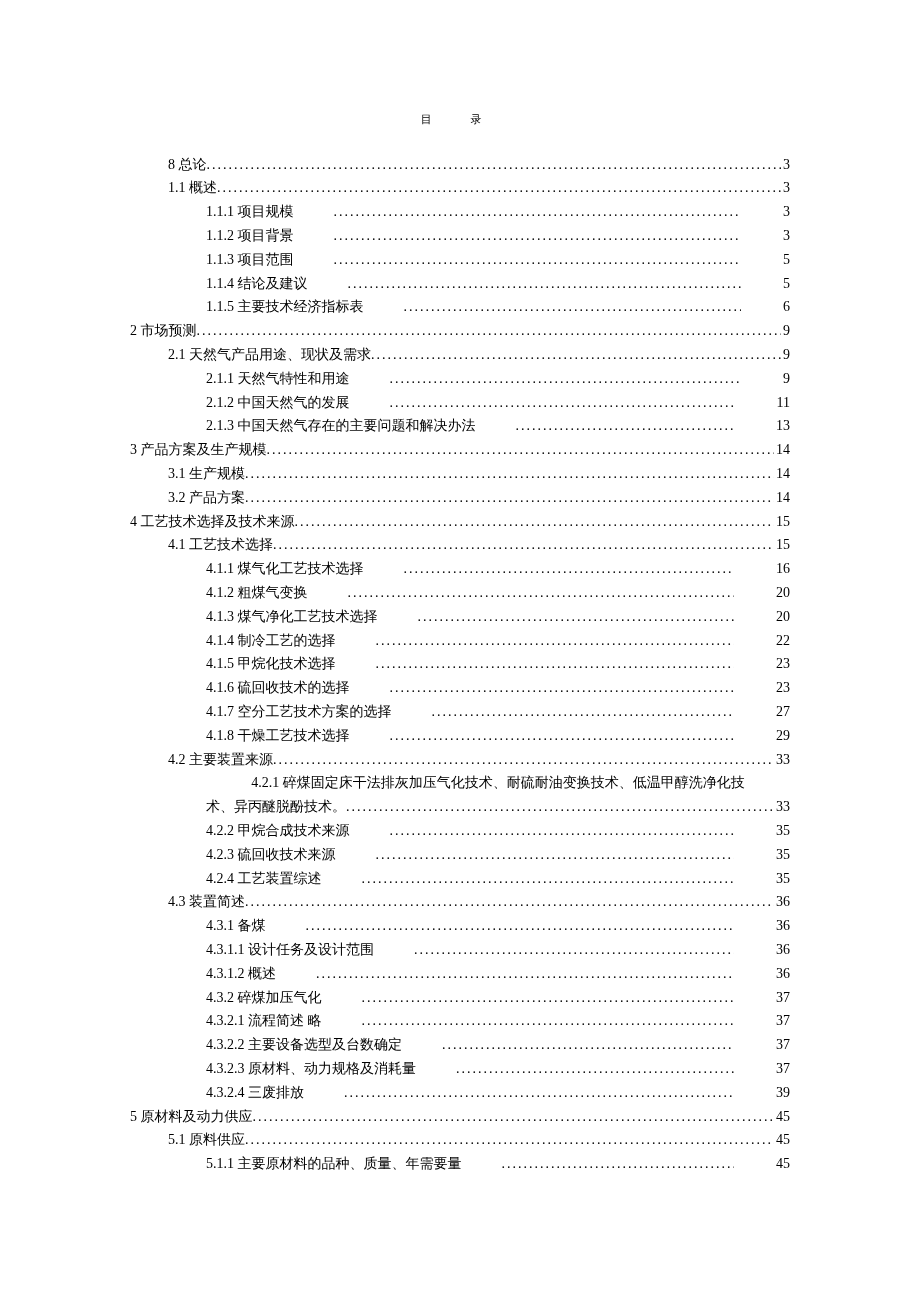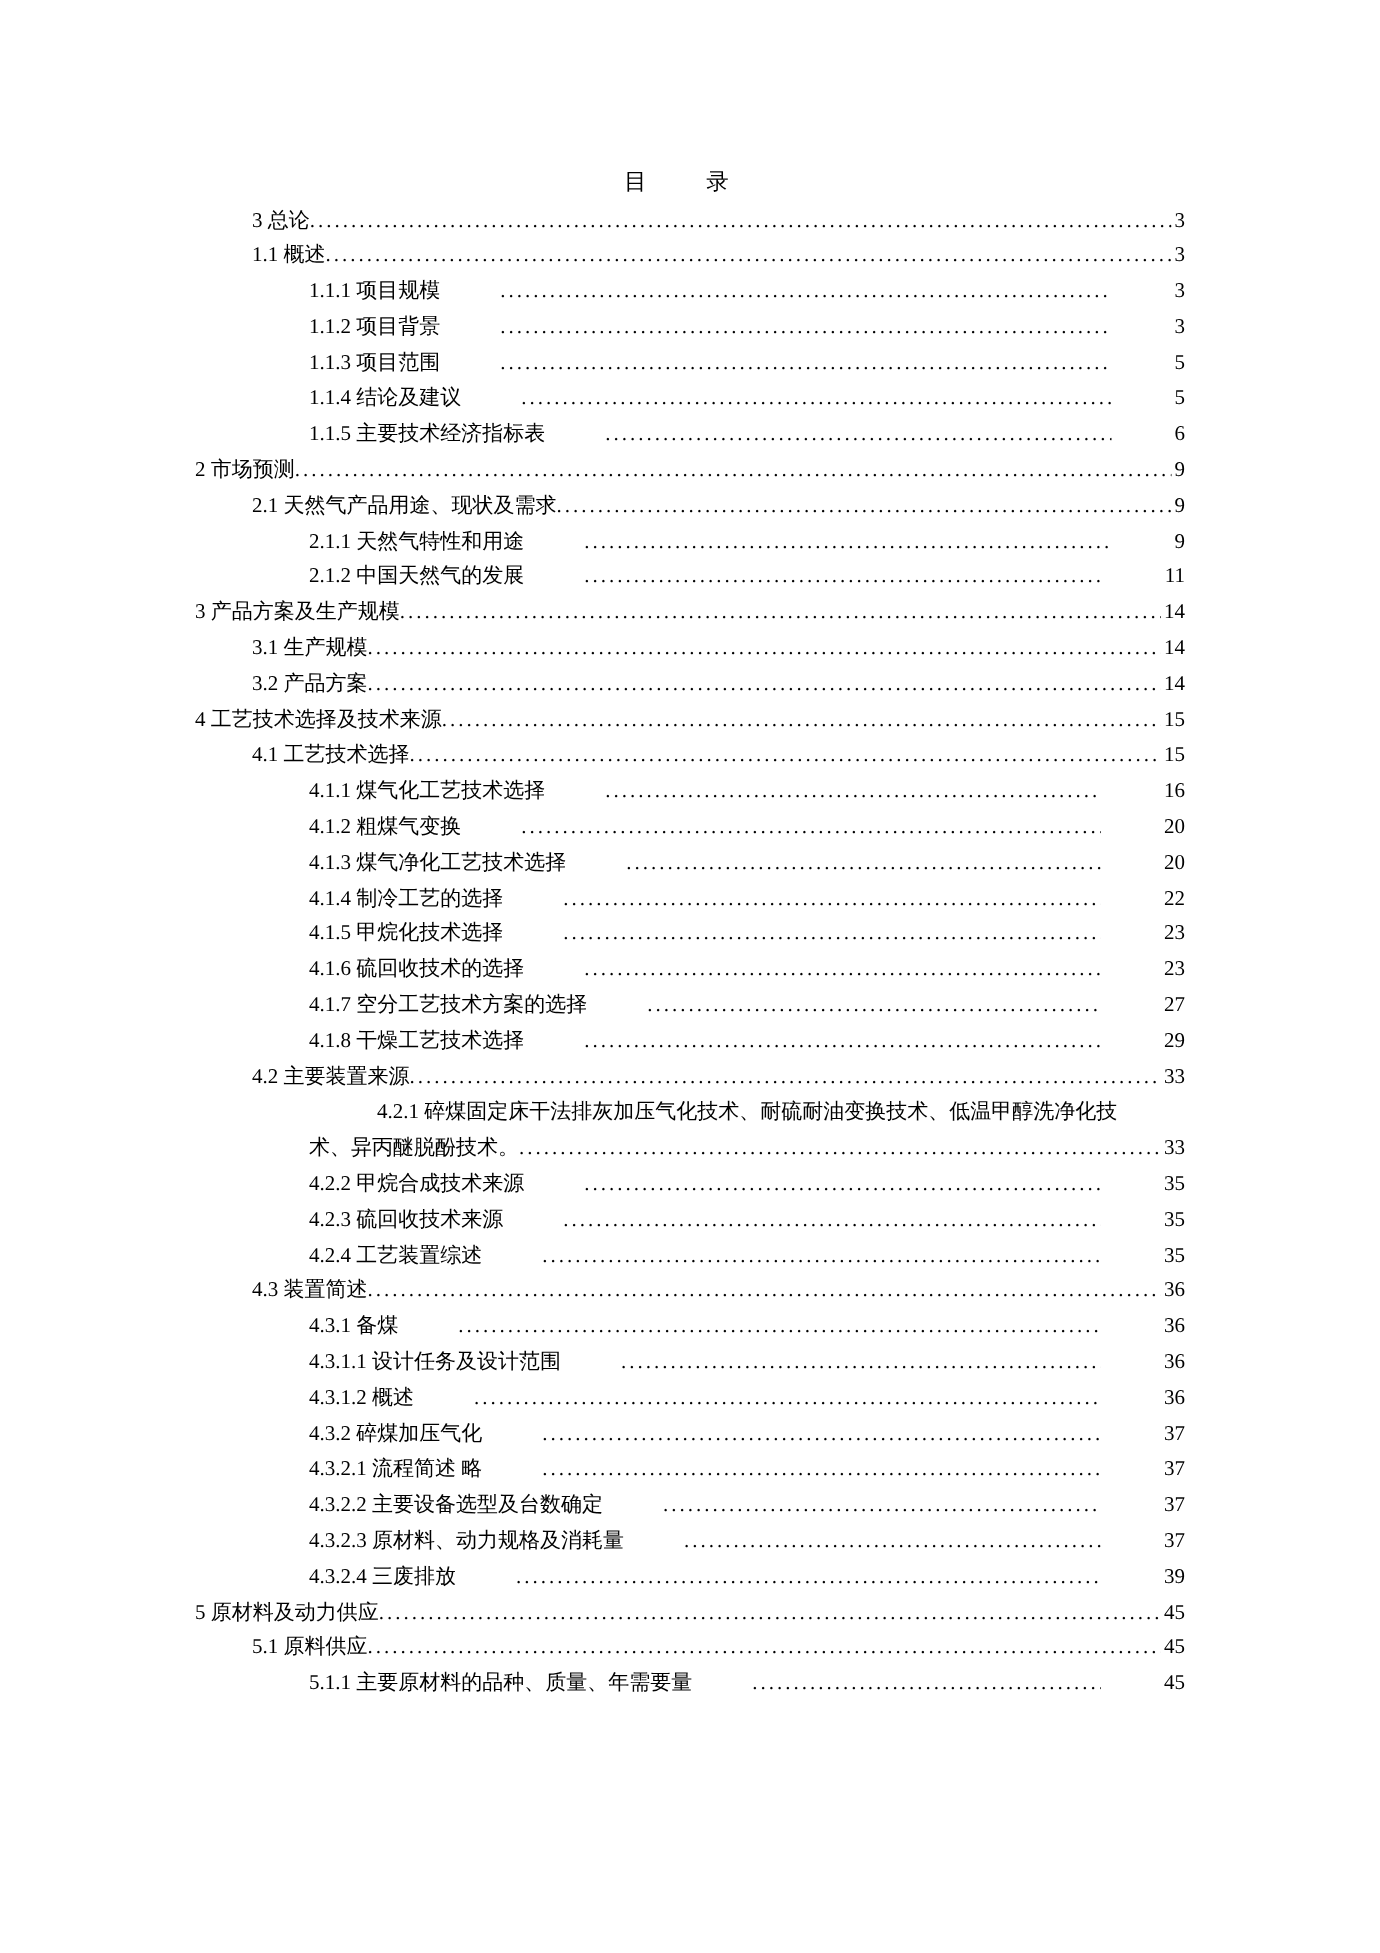--- a/index.html
+++ b/index.html
@@ -12,23 +12,23 @@
       font-family: "SimSun", "宋体", serif;
       width: 920px;
       min-height: 1302px;
       padding: 110px 130px 90px 130px;
       font-size: 14px;
       color: #000;
       line-height: 1.7;
     }
     .title {
       text-align: center;
-      font-size: 15px;
+      font-size: 11px;
       letter-spacing: 18px;
-      margin-bottom: 0;
+      margin-bottom: 24px;
     }
     .toc-entry {
       display: flex;
       align-items: baseline;
       white-space: nowrap;
       overflow: hidden;
     }
     .toc-text {
       flex: 0 0 auto;
     }
@@ -50,21 +50,21 @@
     .lvl-0 { padding-left: 0; justify-content: space-between; }
     .lvl-1 { padding-left: 38px; }
     .lvl-2 { padding-left: 76px; gap: 40px; }
   </style>
 </head>
 <body>
 
 <div class="title">目   录</div>
 <div id="toc">
     <div class="toc-entry lvl-1">
-      <span class="toc-text">3 总论</span>
+      <span class="toc-text">8 总论</span>
       <span class="toc-dots"></span>
       <span class="toc-page">3</span>
     </div>
     <div class="toc-entry lvl-1">
       <span class="toc-text">1.1 概述</span>
       <span class="toc-dots"></span>
       <span class="toc-page">3</span>
     </div>
     <div class="toc-entry lvl-2">
       <span class="toc-text">1.1.1 项目规模</span>
@@ -103,20 +103,25 @@
     </div>
     <div class="toc-entry lvl-2">
       <span class="toc-text">2.1.1 天然气特性和用途</span>
       <span class="toc-dots"></span>
       <span class="toc-page">9</span>
     </div>
     <div class="toc-entry lvl-2">
       <span class="toc-text">2.1.2 中国天然气的发展</span>
       <span class="toc-dots"></span>
       <span class="toc-page">11</span>
+    </div>
+    <div class="toc-entry lvl-2">
+      <span class="toc-text">2.1.3 中国天然气存在的主要问题和解决办法</span>
+      <span class="toc-dots"></span>
+      <span class="toc-page">13</span>
     </div>
     <div class="toc-entry lvl-0">
       <span class="toc-text">3 产品方案及生产规模</span>
       <span class="toc-dots"></span>
       <span class="toc-page">14</span>
     </div>
     <div class="toc-entry lvl-1">
       <span class="toc-text">3.1 生产规模</span>
       <span class="toc-dots"></span>
       <span class="toc-page">14</span>

